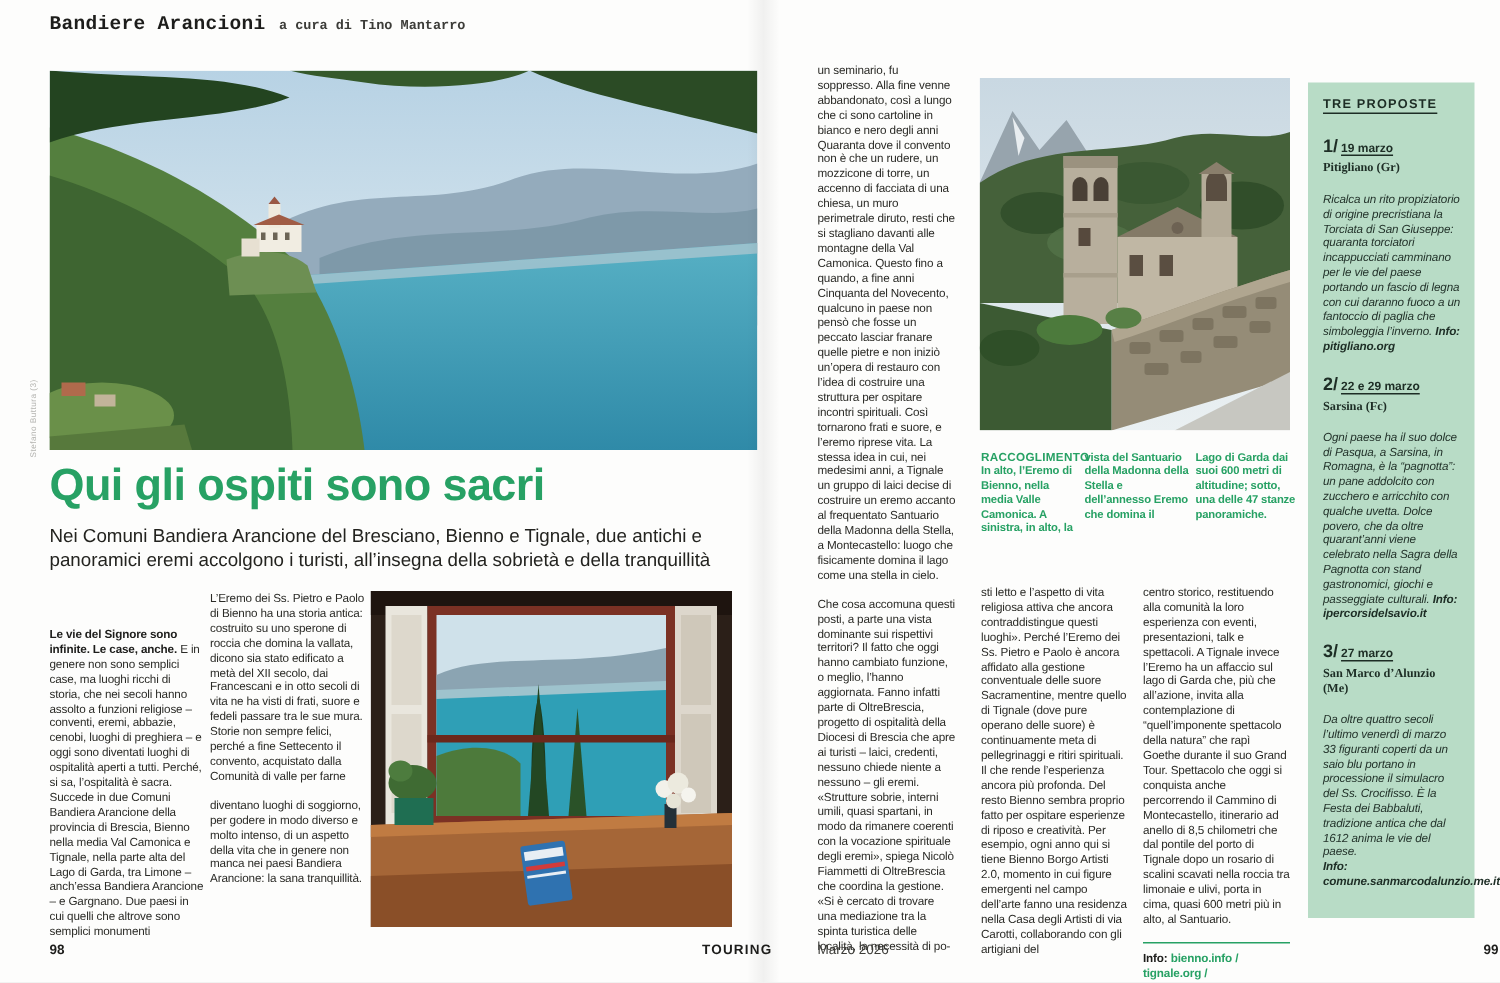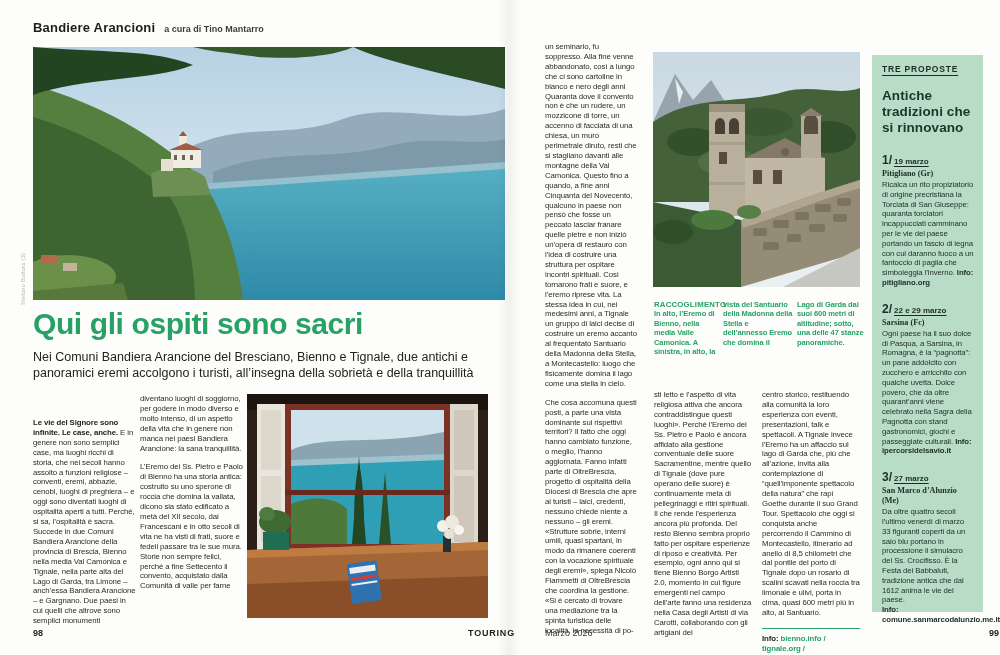--- a/index.html
+++ b/index.html
@@ -30,38 +30,38 @@
   .info-links{color:var(--green);font-weight:600;}
   
   #sidebar{background:#b8dcc6;padding:9px 9px 26px 10px;box-sizing:border-box;}
   .sb-kicker{font-size:8.5px;font-weight:700;letter-spacing:.8px;color:#1d2d25;
     text-decoration:underline;text-underline-offset:3px;margin-bottom:14px;}
   .sb-title{font-size:13.5px;line-height:16px;font-weight:800;color:#1c352b;margin-bottom:14px;letter-spacing:.1px;}
   .sb-item{margin-bottom:11px;}
   .sb-num{font-size:12px;font-weight:800;color:#1d2d25;}
   .sb-date{font-size:8px;font-weight:600;color:#1d2d25;text-decoration:underline;text-underline-offset:2px;margin-left:2px;}
   .sb-place{font-size:8.2px;font-weight:800;color:#1d2d25;line-height:10px;margin-top:1px;font-family:Liberation Serif, serif;}
-  .sb-body{font-size:7.8px;line-height:9.8px;letter-spacing:-.1px;color:#23332b;margin-top:1px;}
+  .sb-body{font-size:7.8px;line-height:9.8px;letter-spacing:-.1px;color:#23332b;margin-top:11px;font-style:italic;}
   .sb-info{font-weight:800;color:#1d2d25;}
   
   .folio{font-size:9px;font-weight:800;color:#1d1d1b;}
   .brand{font-size:9px;font-weight:800;letter-spacing:.8px;color:#1d1d1b;}
   .footer-date{font-size:9px;color:#3c3c38;}
   
   .photo{overflow:hidden;}
   .photo svg{display:block;width:100%;height:100%;}
   .photo-credit{font-size:5.5px;color:#b3b3af;writing-mode:vertical-rl;transform:rotate(180deg);letter-spacing:.3px;}
   :root{--green:#27a164;}
 </style>
 </head>
 <body>
 
 <div id="spread">
 
-  <div class="abs" style="left:33px;top:18px;">
+  <div class="abs" style="left:33px;top:6px;font-family:Liberation Mono, monospace;">
     <span class="kicker">Bandiere Arancioni</span><span class="byline">a cura di Tino Mantarro</span>
   </div>
 
   <div class="abs photo" style="left:33px;top:47px;width:472px;height:253px;">
     <svg viewBox="0 0 472 253" preserveAspectRatio="none">
       <defs>
         <linearGradient id="sky1" x1="0" y1="0" x2="0" y2="1">
           <stop offset="0" stop-color="#b7d2e4"></stop>
             <stop offset="1" stop-color="#e9f1f4"></stop>
         </linearGradient>
@@ -103,22 +103,22 @@
 
   <div class="abs title" style="left:33px;top:308px;width:460px;">Qui gli ospiti sono sacri</div>
   <div class="abs subtitle" style="left:33px;top:350px;width:456px;">Nei Comuni Bandiera Arancione del Bresciano, Bienno e Tignale, due antichi e panoramici eremi accolgono i turisti, all’insegna della sobrietà e della tranquillità</div>
 
   <div class="abs col" style="left:33px;top:394px;width:103px;height:226px;margin-top:24px;">
     <span class="lead">Le vie del Signore sono infinite. Le case, anche.</span>
     <span>E in genere non sono semplici case, ma luoghi ricchi di storia, che nei secoli hanno assolto a funzioni religiose – conventi, eremi, abbazie, cenobi, luoghi di preghiera – e oggi sono diventati luoghi di ospitalità aperti a tutti. Perché, si sa, l’ospitalità è sacra. Succede in due Comuni Bandiera Arancione della provincia di Brescia, Bienno nella media Val Camonica e Tignale, nella parte alta del Lago di Garda, tra Limone – anch’essa Bandiera Arancione – e Gargnano. Due paesi in cui quelli che altrove sono semplici monumenti</span>
   </div>
 
   <div class="abs col" style="left:140px;top:394px;width:103px;height:226px;">
+    <p>L’Eremo dei Ss. Pietro e Paolo di Bienno ha una storia antica: costruito su uno sperone di roccia che domina la vallata, dicono sia stato edificato a metà del XII secolo, dai Francescani e in otto secoli di vita ne ha visti di frati, suore e fedeli passare tra le sue mura. Storie non sempre felici, perché a fine Settecento il convento, acquistato dalla Comunità di valle per farne</p>
     <p>diventano luoghi di soggiorno, per godere in modo diverso e molto intenso, di un aspetto della vita che in genere non manca nei paesi Bandiera Arancione: la sana tranquillità.</p>
-    <p>L’Eremo dei Ss. Pietro e Paolo di Bienno ha una storia antica: costruito su uno sperone di roccia che domina la vallata, dicono sia stato edificato a metà del XII secolo, dai Francescani e in otto secoli di vita ne ha visti di frati, suore e fedeli passare tra le sue mura. Storie non sempre felici, perché a fine Settecento il convento, acquistato dalla Comunità di valle per farne</p>
   </div>
 
   <div class="abs photo" style="left:247px;top:394px;width:241px;height:224px;">
     <svg viewBox="0 0 241 224" preserveAspectRatio="none">
       <rect width="241" height="224" fill="#2b1f18"></rect>
       <rect x="0" y="0" width="241" height="16" fill="#1e140f"></rect>
 
       <rect x="10" y="10" width="28" height="146" fill="#e9e6dd"></rect>
       <rect x="14" y="16" width="20" height="60" fill="#ddd8cc"></rect>
       <rect x="14" y="82" width="20" height="66" fill="#ddd8cc"></rect>
@@ -256,21 +256,20 @@
       <div class="info-rule"></div>
       <div class="info-line">
         <span class="info-label">Info:</span>
         <span class="info-links">bienno.info / tignale.org / bandierearancioni.it</span>
       </div>
     </div>
   </div>
 
   <div id="sidebar" class="abs" style="left:872px;top:55px;width:111px;height:557px;">
     <div class="sb-kicker">TRE PROPOSTE</div>
-    <div class="sb-title">Antiche tradizioni che si rinnovano</div>
 
     <div class="sb-item">
       <div><span class="sb-num">1/</span><span class="sb-date">19 marzo</span></div>
       <div class="sb-place">Pitigliano (Gr)</div>
       <div class="sb-body"><span>Ricalca un rito propiziatorio di origine precristiana la Torciata di San Giuseppe: quaranta torciatori incappucciati camminano per le vie del paese portando un fascio di legna con cui daranno fuoco a un fantoccio di paglia che simboleggia l’inverno.</span> <span class="sb-info">Info: pitigliano.org</span></div>
     </div>
 
     <div class="sb-item">
       <div><span class="sb-num">2/</span><span class="sb-date">22 e 29 marzo</span></div>
       <div class="sb-place">Sarsina (Fc)</div>

